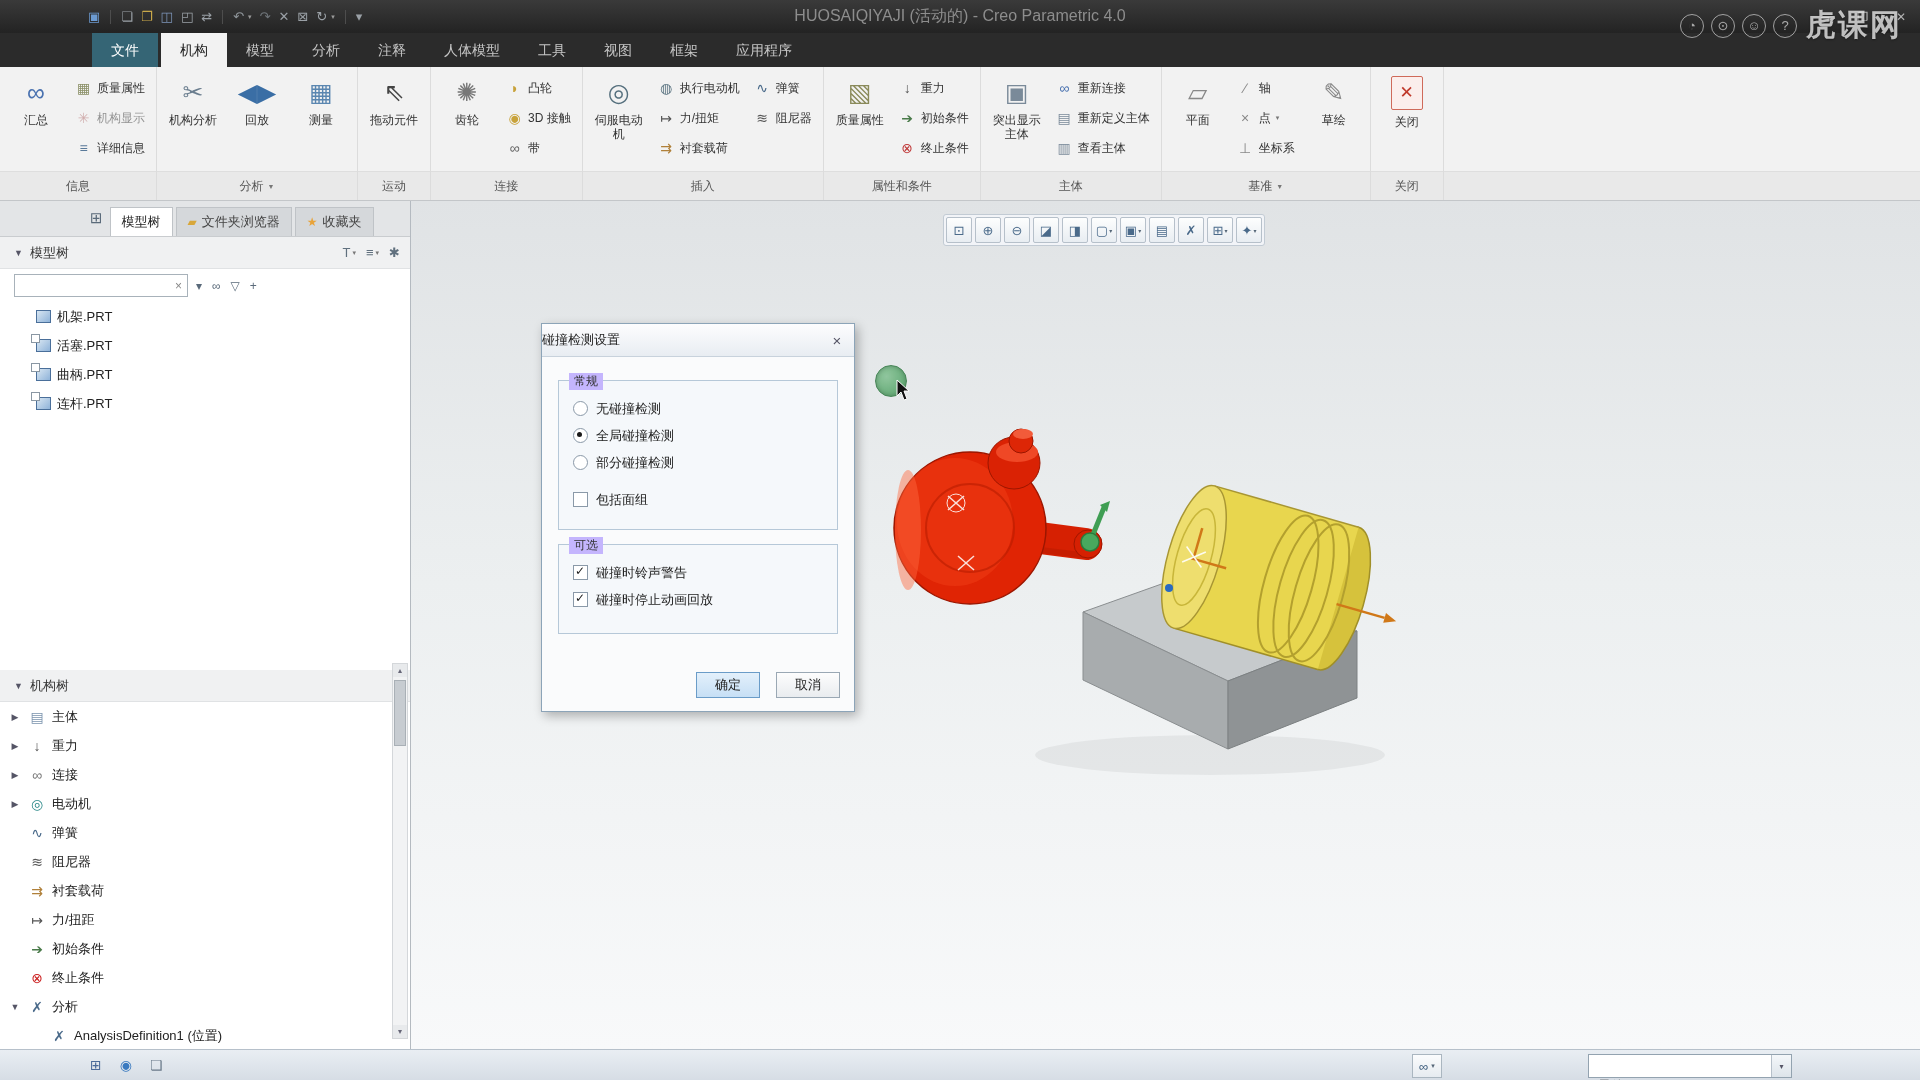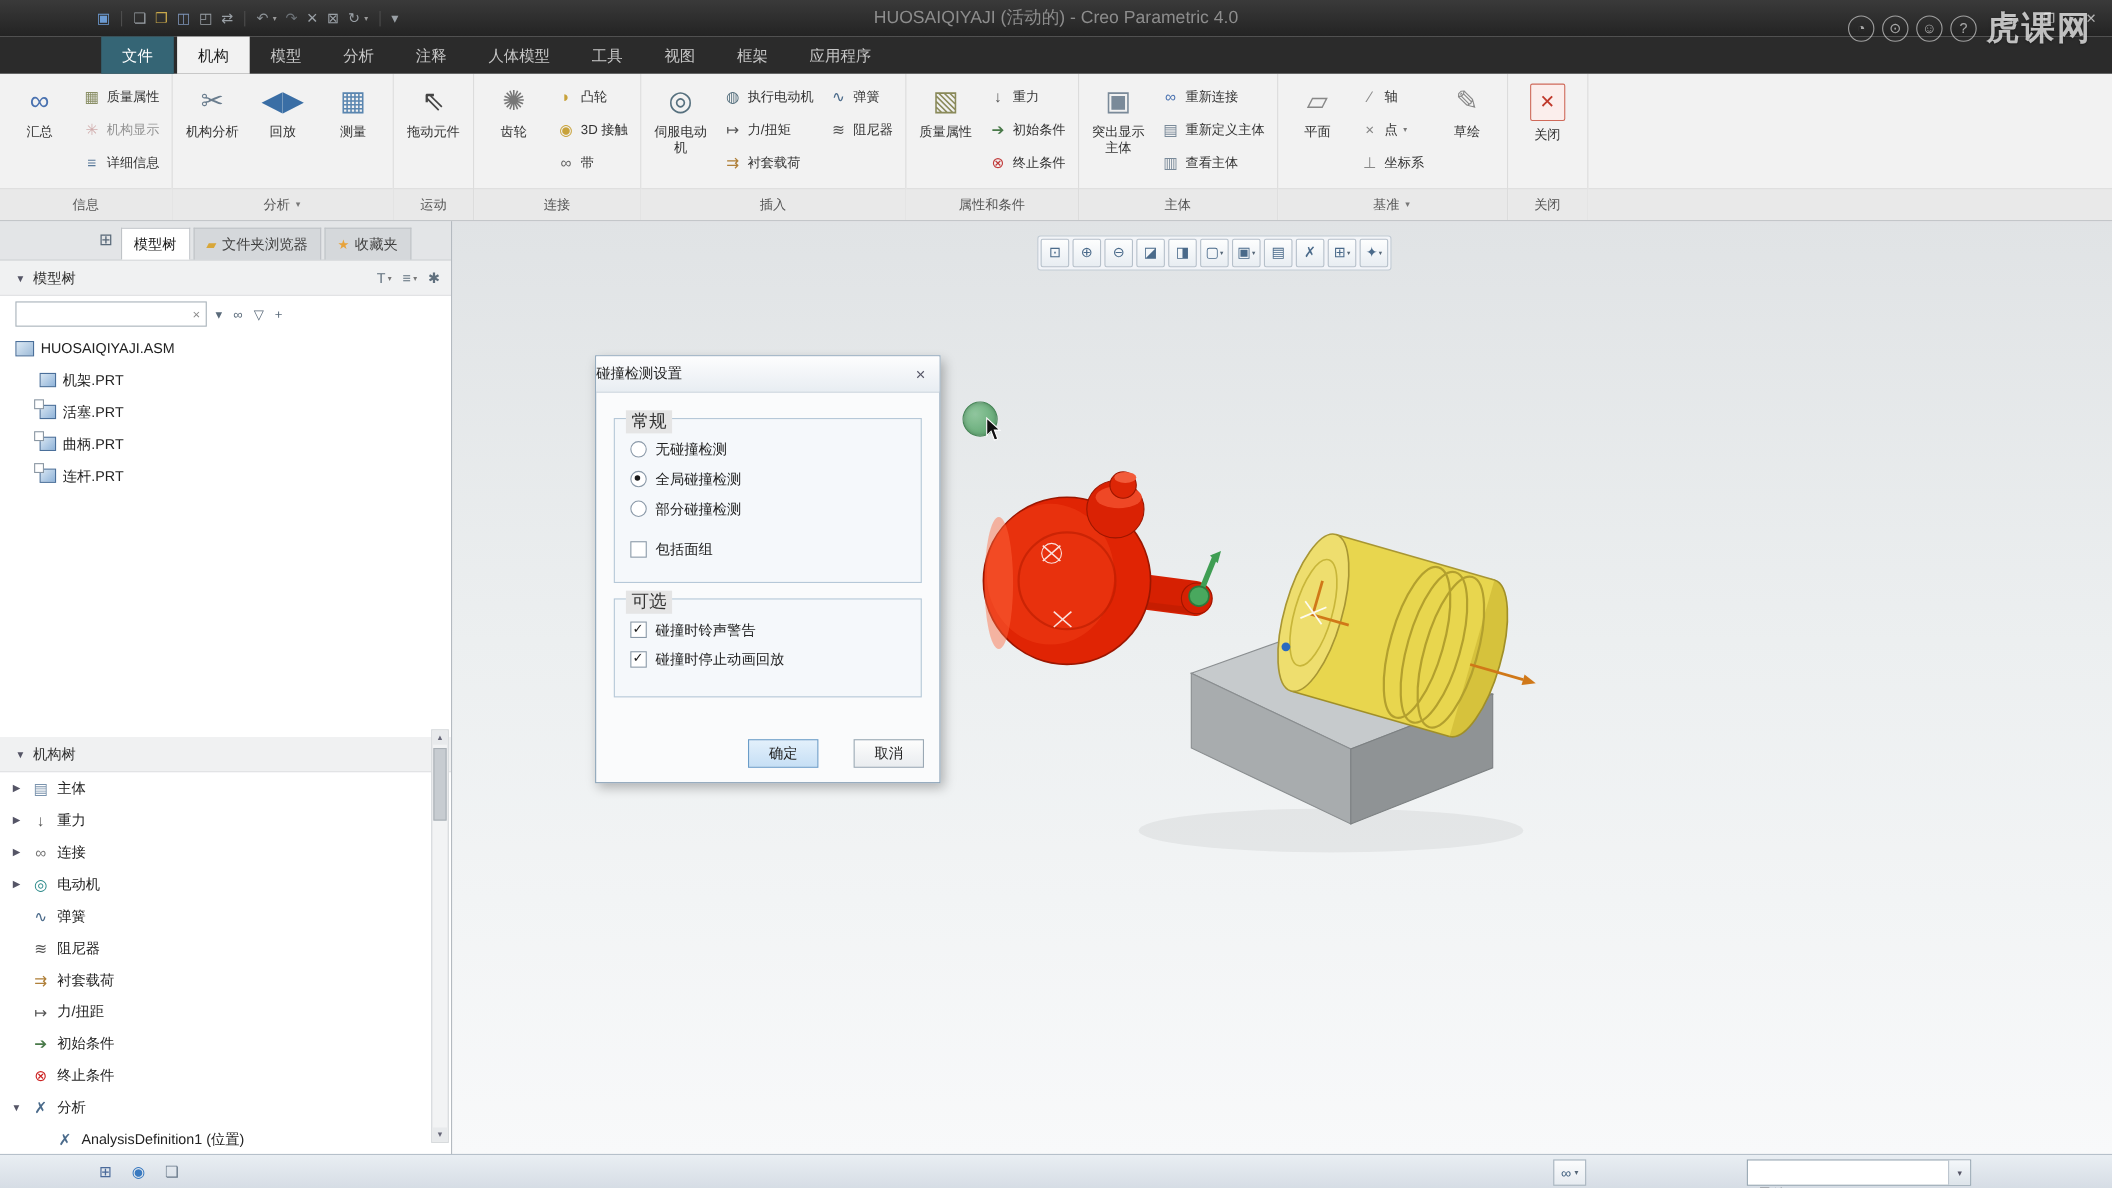--- a/index.html
+++ b/index.html
@@ -90,29 +90,29 @@
   
   #dialog{position:absolute;left:541px;top:323px;width:312px;height:387px;background:#fafbfc;
           border:1px solid #8ca4b8;box-shadow:3px 4px 10px rgba(0,0,0,.28);z-index:45;}
   .dlg-title{height:32px;background:linear-gradient(#fdfdfe,#e8edf2);border-bottom:1px solid #c8d2dc;
              display:flex;align-items:center;justify-content:flex-start;font-size:13px;color:#222;position:relative;}
   .dlg-close{position:absolute;right:8px;top:7px;width:18px;height:18px;display:flex;align-items:center;
              justify-content:center;color:#556;font-size:15px;}
   .dlg-group{position:absolute;left:16px;width:278px;border:1px solid #b6c8d8;background:#f5f8fb;}
   #dlg-group-0{top:56px;height:148px;}
   #dlg-group-1{top:220px;height:88px;}
-  .dlg-legend{position:absolute;top:-8px;left:10px;background:#e5e5e5;padding:0 5px;font-size:16px;color:#333;}
+  .dlg-legend{position:absolute;top:-8px;left:10px;background:#c4b5fd;padding:0 5px;font-size:12px;color:#333;}
   .opt-rows{padding-top:14px;}
   .opt-row{height:27px;display:flex;align-items:center;gap:8px;padding-left:14px;font-size:13px;color:#222;}
   .opt-row.gap-top{margin-top:10px;}
   .radio{width:13px;height:13px;border:1px solid #8a99a8;border-radius:50%;background:#fff;position:relative;flex:none;}
   .radio.checked::after{content:"";position:absolute;left:3px;top:3px;width:5px;height:5px;border-radius:50%;background:#1a1a1a;}
   .checkbox{width:13px;height:13px;border:1px solid #8a99a8;background:#fff;position:relative;flex:none;}
   .checkbox.checked::after{content:"✓";position:absolute;left:1px;top:-2px;font-size:12px;color:#1a1a1a;}
-  .dlg-buttons{position:absolute;bottom:13px;right:14px;display:flex;gap:32px;}
+  .dlg-buttons{position:absolute;bottom:13px;right:14px;display:flex;gap:16px;}
   .dlg-btn{min-width:46px;height:24px;display:flex;align-items:center;justify-content:center;font-size:13px;
            border:1px solid #9aa8b4;background:linear-gradient(#fdfdfd,#e9ecef);padding:0 8px;}
   .dlg-btn.primary{background:linear-gradient(#e3f0fb,#c6dff5);border:1px solid #6a9cc8;}
   
   #statusbar{position:absolute;left:0;bottom:0;right:0;height:30px;background:linear-gradient(#e9eef3,#d6dde5);
              border-top:1px solid #b6c0ca;z-index:30;}
   .sb-left{position:absolute;left:90px;top:0;bottom:0;display:flex;align-items:center;gap:18px;font-size:14px;}
   #sb-find{position:absolute;left:1412px;top:4px;height:22px;display:flex;align-items:center;gap:3px;padding:0 6px;
            background:linear-gradient(#fbfcfd,#e6ebf0);border:1px solid #aab6c0;color:#3a5a7a;font-size:13px;}
   #sb-find .caret{font-size:7px;color:#567;}
@@ -423,26 +423,20 @@
       <span class="search-clear">×</span>
     </span>
     <span id="mt-search-icons" style="display:flex;gap:10px;align-items:center;">
         <span class="srch-ic">▾</span>
         <span class="srch-ic">∞</span>
         <span class="srch-ic">▽</span>
         <span class="srch-ic">+</span>
       </span>
   </div>
   <div class="tree" id="mt-list">
-      <div class="titem" style="padding-left: 14px;">
-        <span class="iconwrap">
-          <span class="icon-asm"></span>
-        </span>
-        <span>HUOSAIQIYAJI.ASM</span>
-      </div>
       <div class="titem" style="padding-left: 36px;">
         <span class="iconwrap">
           <span class="icon-part"></span>
         </span>
         <span>机架.PRT</span>
       </div>
       <div class="titem" style="padding-left: 36px;">
         <span class="iconwrap">
           <span class="icon-part"></span>
           <span class="marker"></span>

